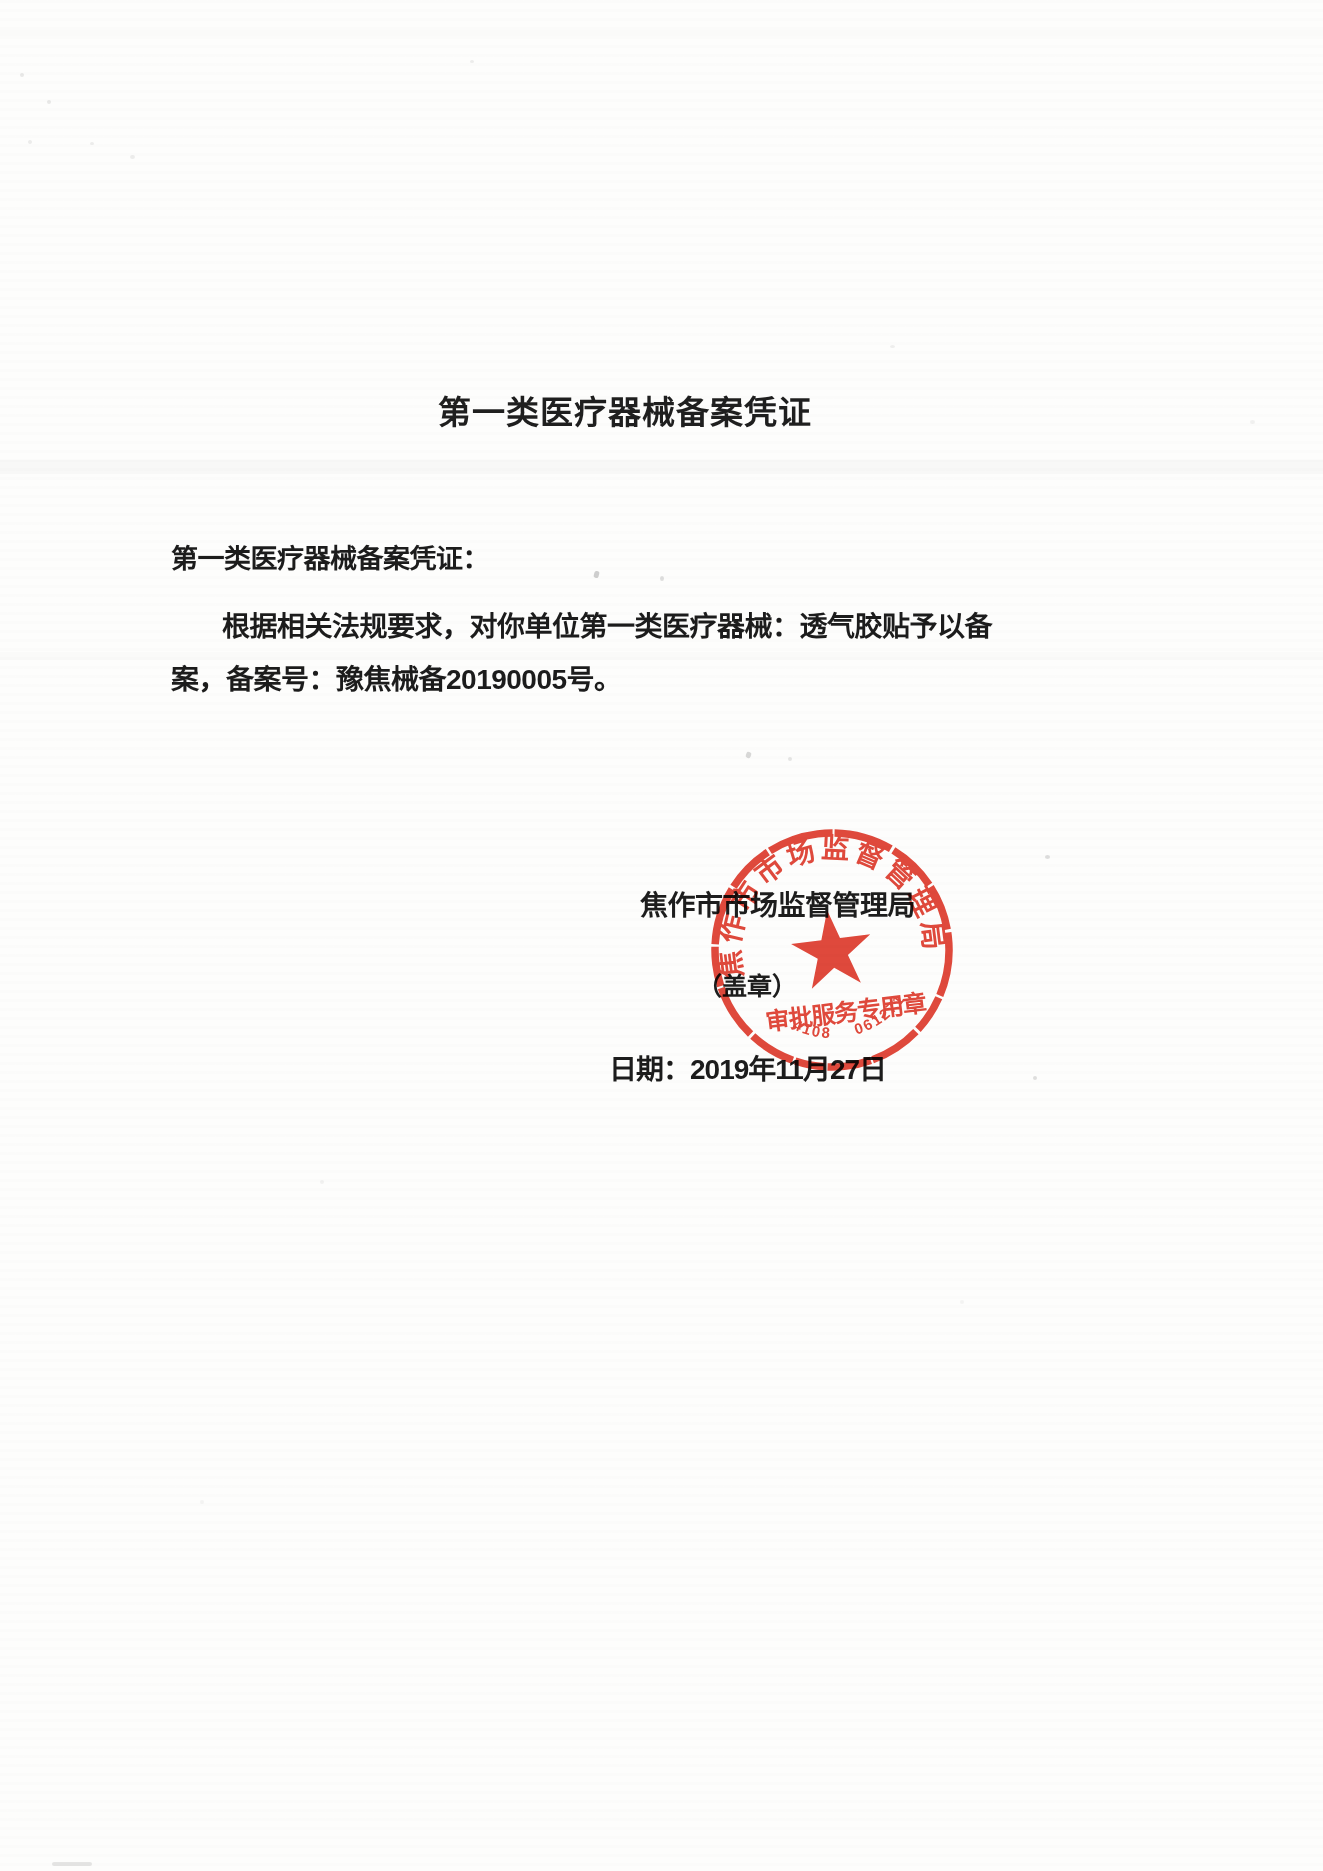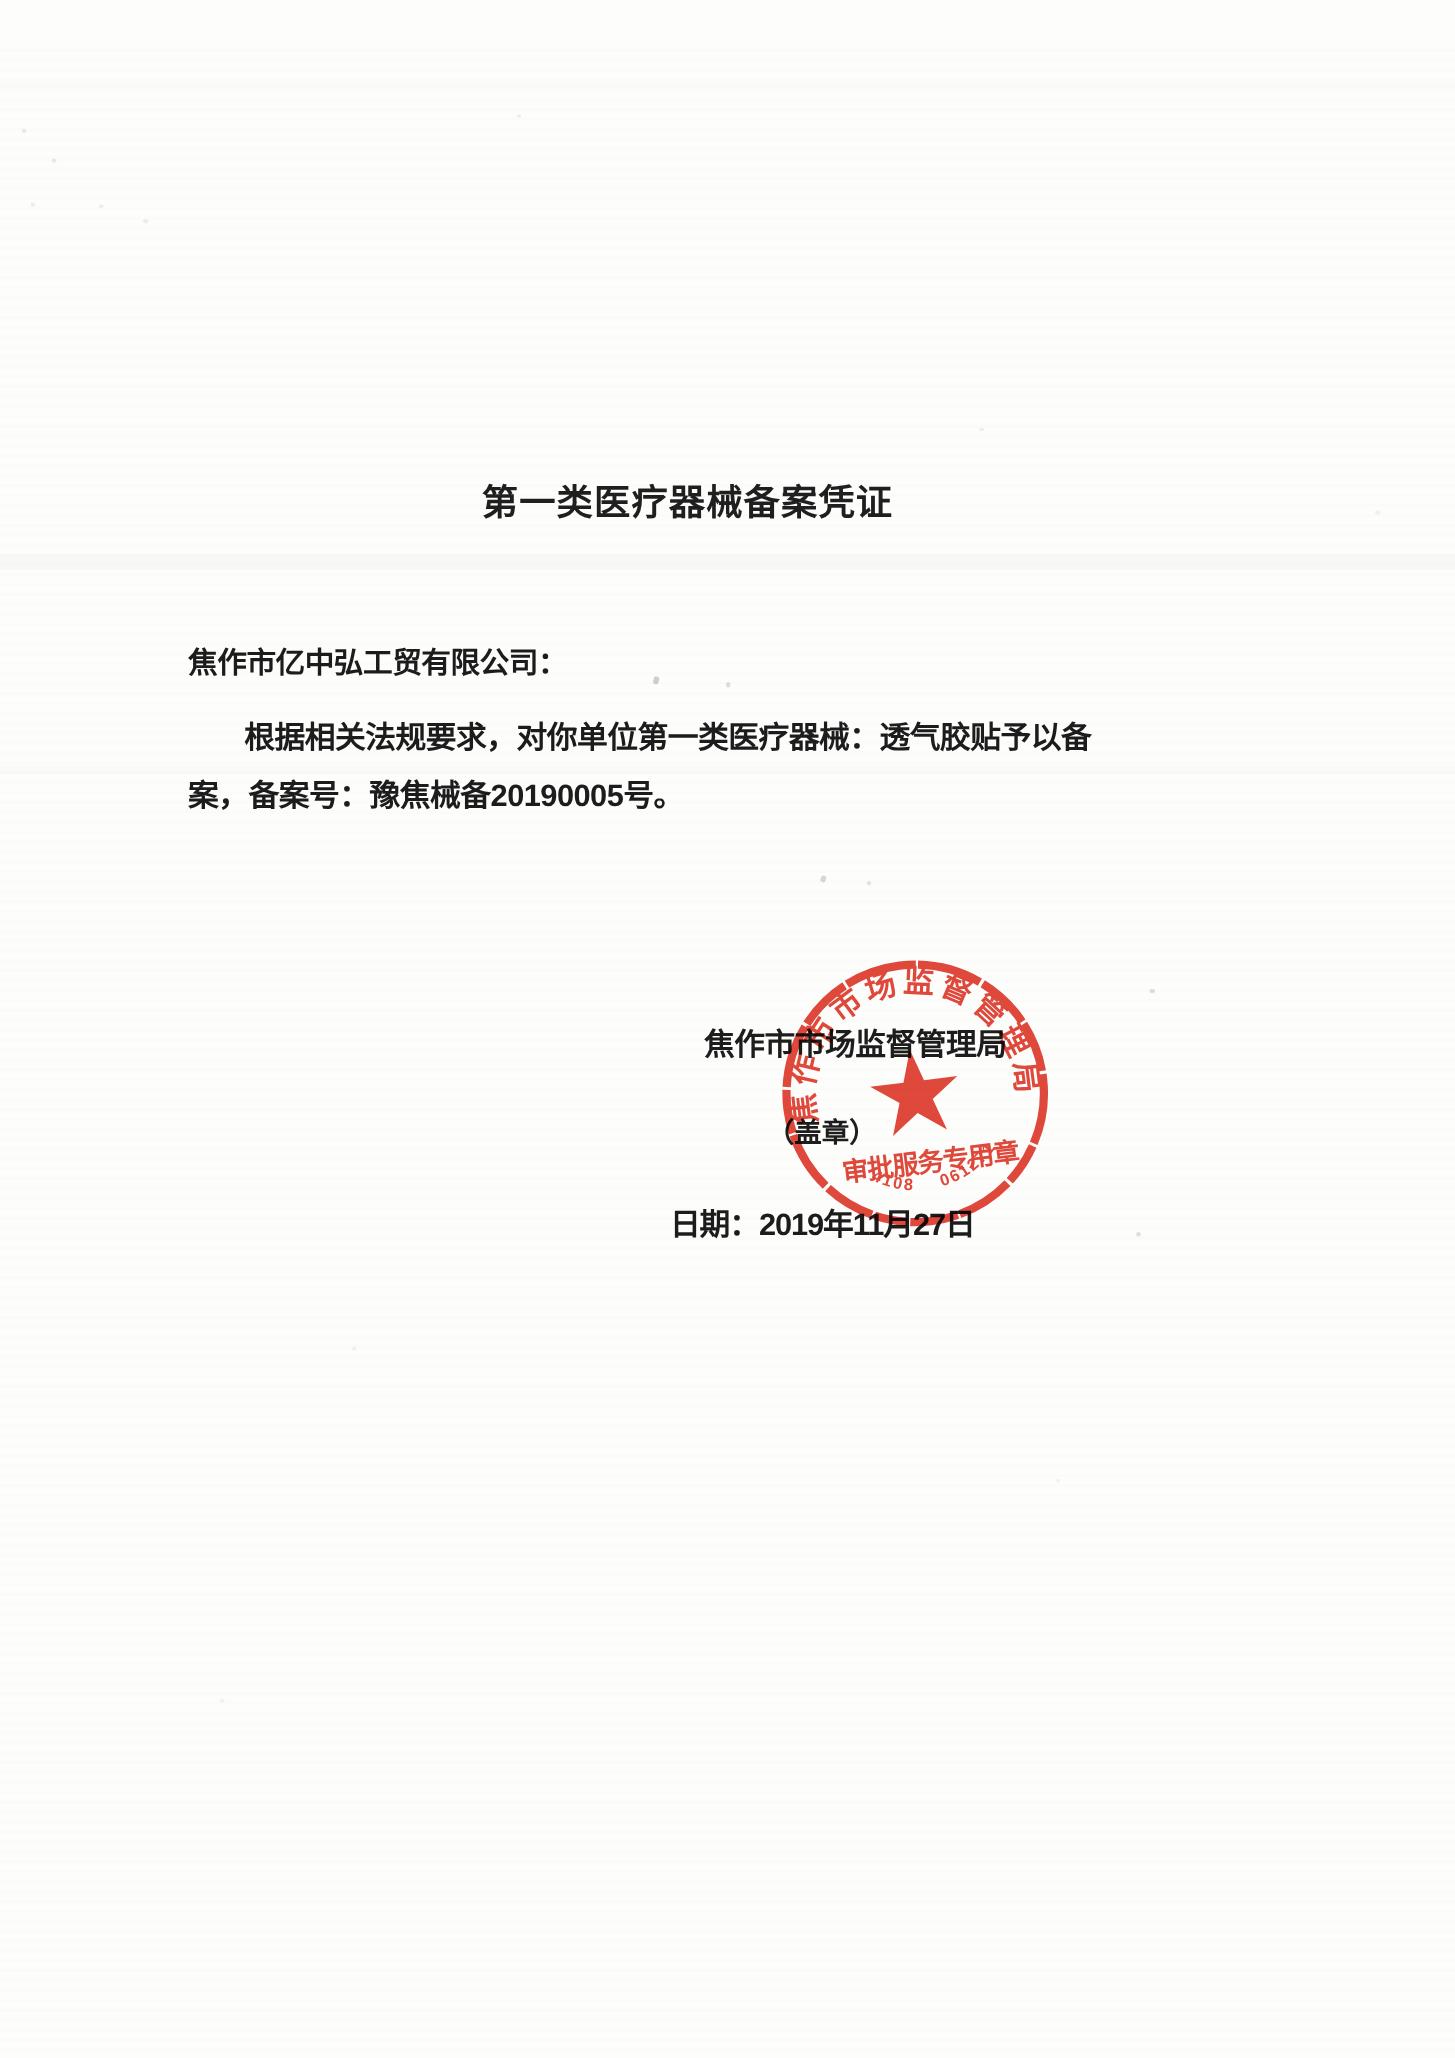--- a/index.html
+++ b/index.html
@@ -9,21 +9,20 @@
     position:relative;
     overflow:hidden;
     font-family:"Liberation Sans","DejaVu Sans",sans-serif;
     color:#242424;
   }
   .page{
     position:absolute;inset:0;
     background:
       repeating-linear-gradient(180deg, rgba(0,0,0,0.006) 0 3px, rgba(0,0,0,0) 3px 9px),
       #fdfdfc;
-    margin-top: 44px;
   }
   .txt{position:absolute;white-space:nowrap;font-weight:600;line-height:1.15;
        mix-blend-mode:multiply;}
   .doc-title{left:438px;top:394px;font-size:33px;letter-spacing:1px;color:#1f1f1f;}
   .salutation{left:171px;top:544px;font-size:27px;letter-spacing:-0.5px;color:#1c1c1c;}
   .body-line1{left:222px;top:611px;font-size:28px;letter-spacing:-0.5px;color:#1c1c1c;}
   .body-line2{left:171px;top:664px;font-size:28px;letter-spacing:-0.5px;color:#1c1c1c;}
   .agency{left:640px;top:890px;font-size:28px;letter-spacing:-0.5px;color:#1d1d1d;}
   .seal-note{left:697px;top:972px;font-size:25px;color:#1d1d1d;}
   .date-line{left:609px;top:1054px;font-size:28px;letter-spacing:-1px;color:#1c1c1c;text-align:right;}
@@ -64,21 +63,21 @@
 <body>
 
 <div class="page">
 
   <div class="band b1"></div>
   <div class="band b2"></div>
   <div class="band b3"></div>
 
   <div class="txt doc-title">第一类医疗器械备案凭证</div>
 
-  <div class="txt salutation">焦作市亿中弘工贸有限公司：</div>
+  <div class="txt salutation">第一类医疗器械备案凭证：</div>
 
   <div class="txt body-line1">根据相关法规要求，对你单位第一类医疗器械：透气胶贴予以备</div>
   <div class="txt body-line2">案，备案号：豫焦械备20190005号。</div>
 
   <div class="stamp-wrap">
     <svg width="280" height="280" viewBox="-140 -140 280 280">
       <g transform="rotate(-7)">
         <circle r="117" fill="none" stroke-width="7.5" stroke-dasharray="61 2.5 38 3 52 2 44 3 30 2.5 47 3 55 2 40 2.5 58 3 49 2.5 66 2 59 3 50 2.5 46 3" stroke="#de3526"></circle>
         <path id="arcTop" d="M -91.1 12.8 A 92 92 0 1 1 91.1 12.8" fill="none"></path>
         <path id="arcBottom" d="M -50.5 72.1 A 88 88 0 0 0 67.4 56.6" fill="none"></path>

